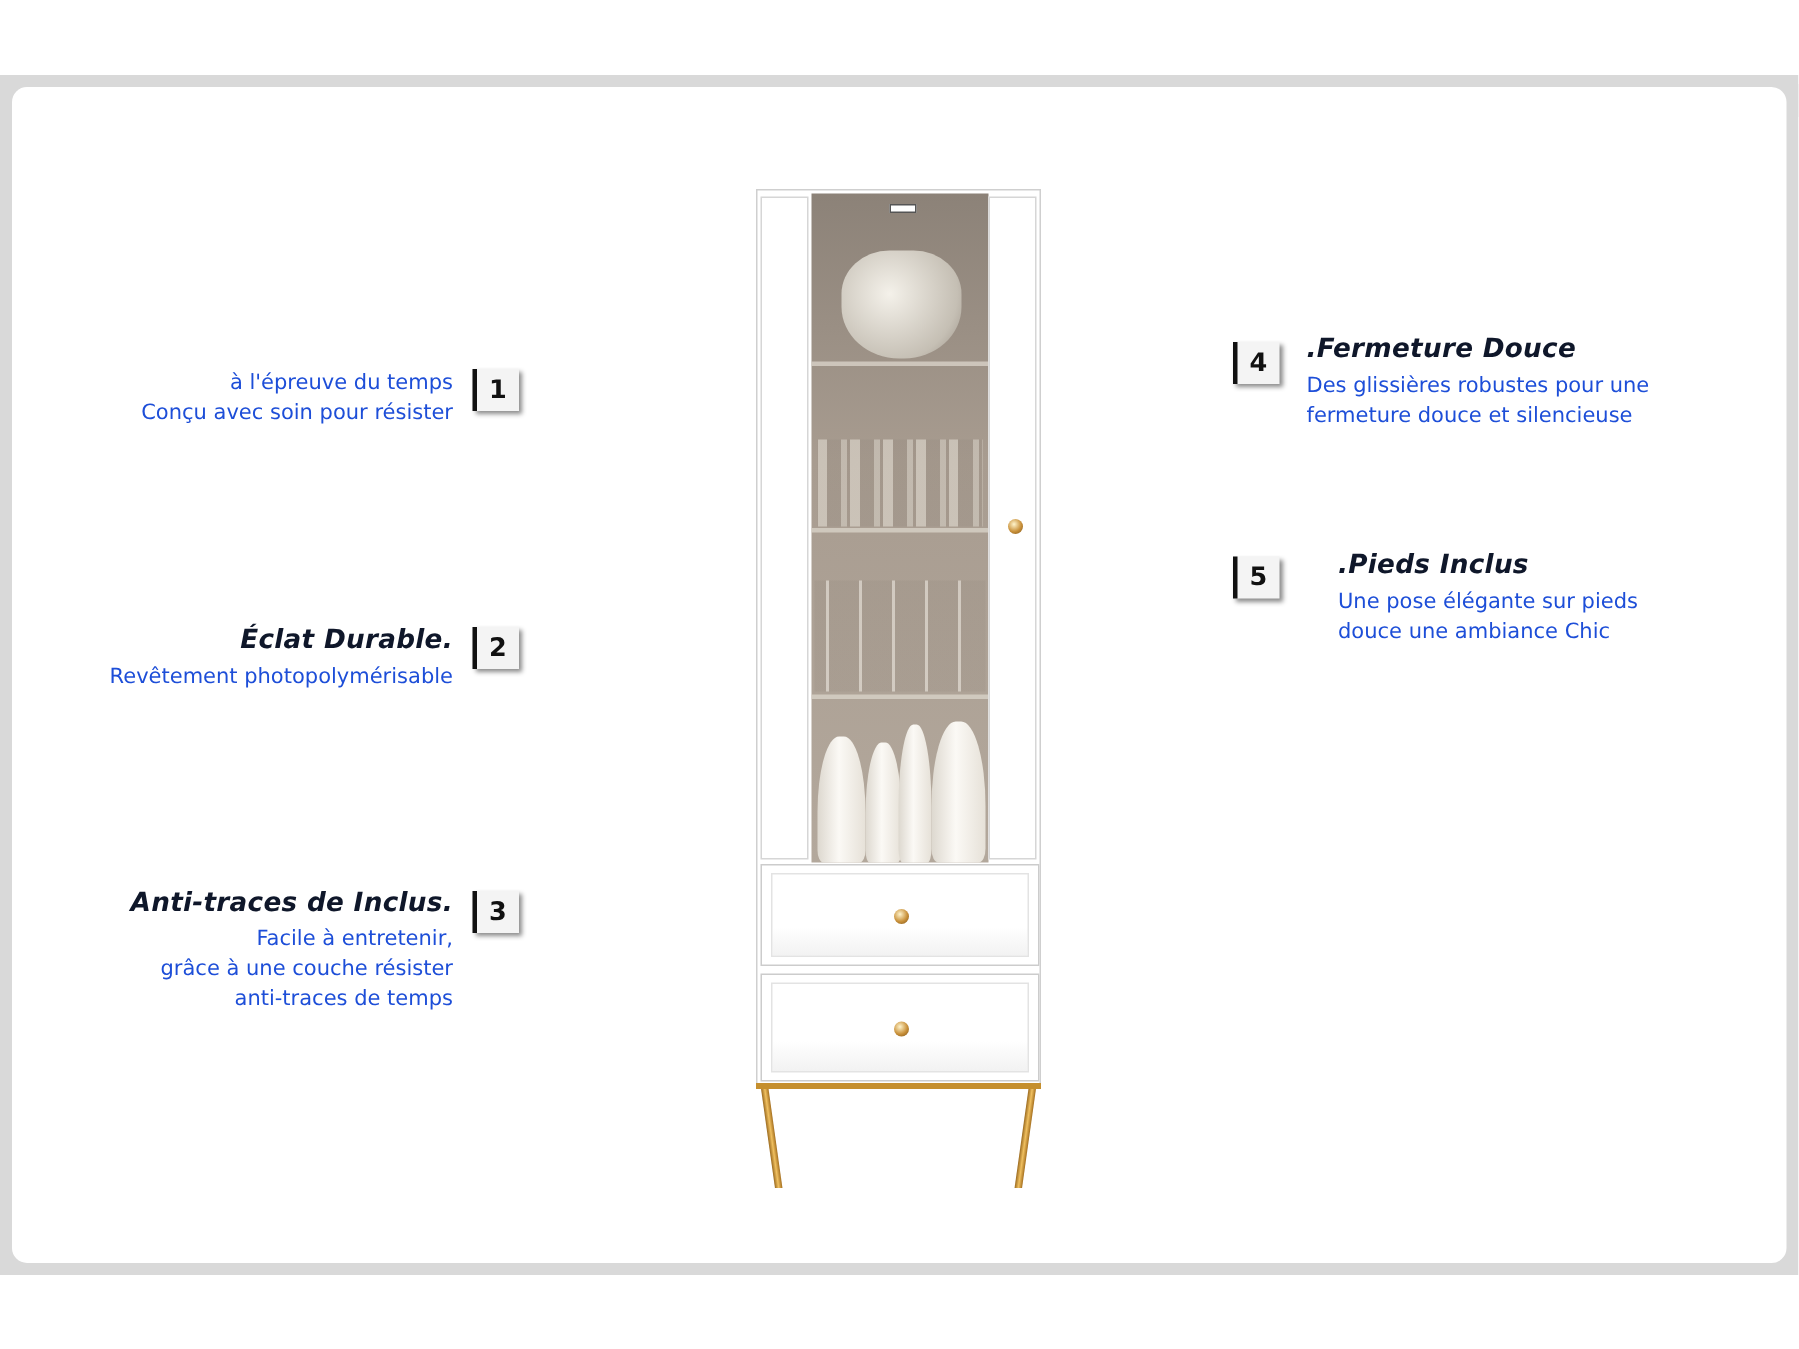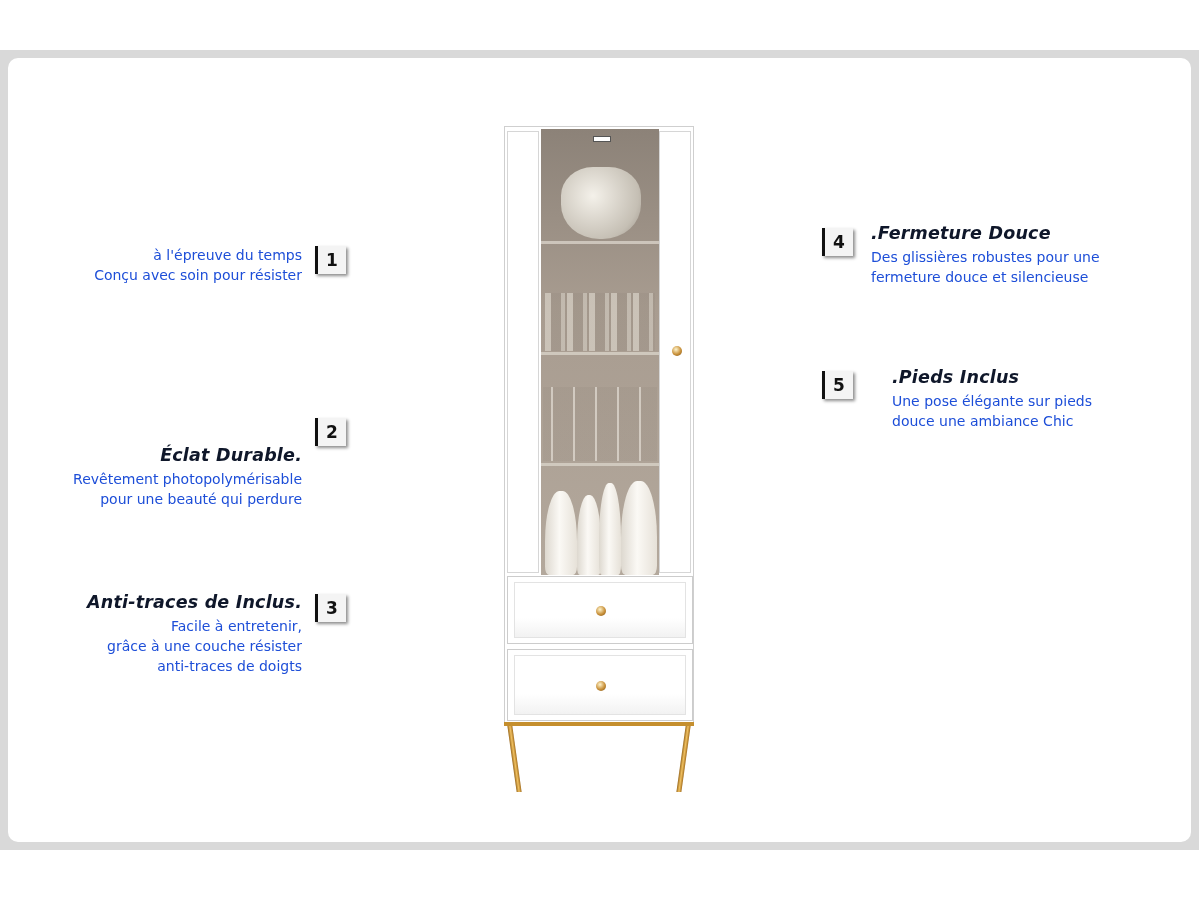--- a/index.html
+++ b/index.html
@@ -62,35 +62,34 @@
 </div>
 
 <div class="feature feature-left" style="left:40px; top:241px; width:262px;">
   <div class="feature-desc">
     <div>à l'épreuve du temps</div>
     <div>Conçu avec soin pour résister</div>
   </div>
 </div>
 <div class="badge" style="left:315px; top:246px;">1</div>
 
-<div class="feature feature-left" style="left:40px; top:417px; width:262px;margin-top:28px;">
+<div class="feature feature-left" style="left:40px; top:417px; width:262px;">
   <div class="feature-title">Éclat Durable.</div>
   <div class="feature-desc">
     <div>Revêtement photopolymérisable</div>
-    <div>pour une beauté qui perdure</div>
   </div>
 </div>
 <div class="badge" style="left:315px; top:418px;">2</div>
 
 <div class="feature feature-left" style="left:40px; top:592px; width:262px;">
   <div class="feature-title">Anti-traces de Inclus.</div>
   <div class="feature-desc">
     <div>Facile à entretenir,</div>
     <div>grâce à une couche résister</div>
-    <div>anti-traces de doigts</div>
+    <div>anti-traces de temps</div>
   </div>
 </div>
 <div class="badge" style="left:315px; top:594px;">3</div>
 
 <div class="badge" style="left:822px; top:228px;">4</div>
 <div class="feature" style="left:871px; top:223px; width:280px;">
   <div class="feature-title">.Fermeture Douce</div>
   <div class="feature-desc">
     <div>Des glissières robustes pour une</div>
     <div>fermeture douce et silencieuse</div>

